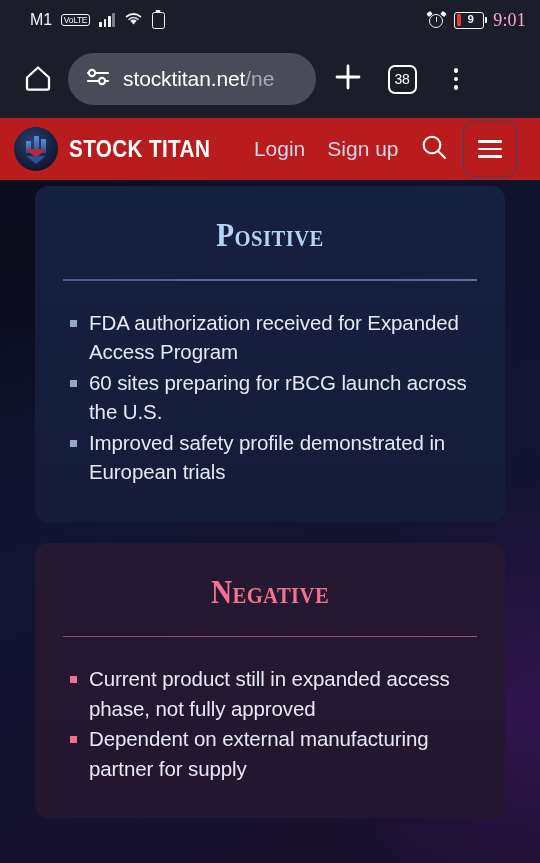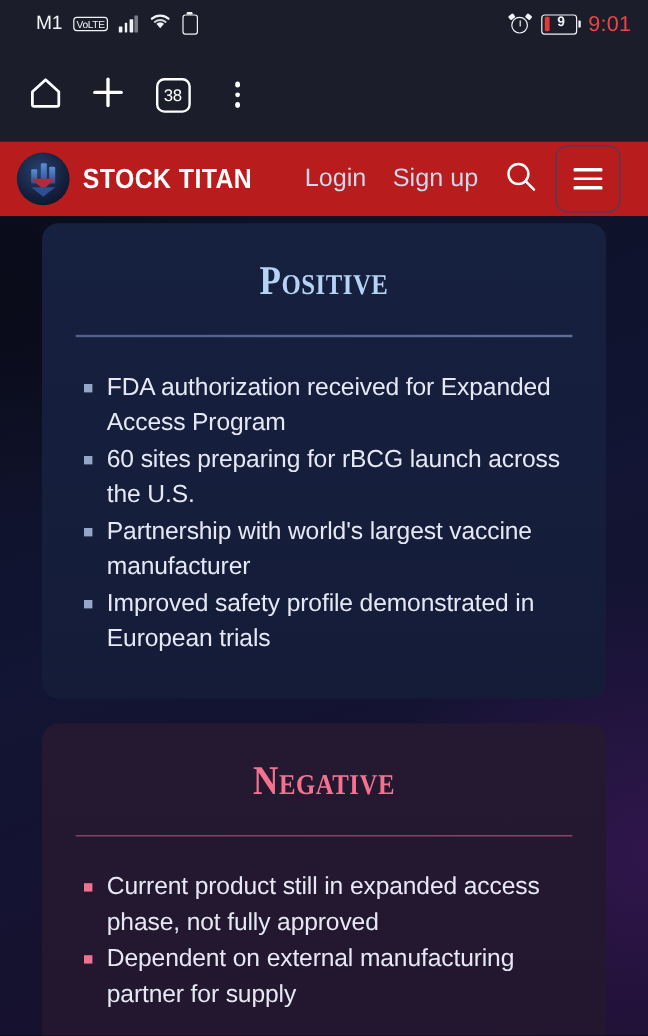--- a/index.html
+++ b/index.html
@@ -112,21 +112,21 @@
   .battery-low .pct {
     position: relative;
     width: 100%;
     text-align: center;
     font-size: 11.5px;
     font-weight: bold;
     color: #f2f3f6;
     padding-left: 3px;
     line-height: 1;
   }
-  .clock-text { font-size: 18px; color: #ef4444; letter-spacing: .2px; }
+  .clock-text { font-size: 18px; color: #f9a8d4; letter-spacing: .2px; font-family: Liberation Serif, serif; }
 
   
   .browser-bar {
     height: 78px;
     background: #1b1e2a;
     display: flex;
     align-items: center;
     padding: 0 16px 0 18px;
     gap: 10px;
   }
@@ -329,20 +329,31 @@
 
   <div class="browser-bar">
     <div class="home-btn">
       <span>
         <svg width="30" height="29" viewBox="0 0 30 29">
           <path d="M4 14.5 L15 4.5 L26 14.5 V25 a1.6 1.6 0 0 1-1.6 1.6 H5.6 A1.6 1.6 0 0 1 4 25 Z" fill="none" stroke="#ffffff" stroke-width="2.3" stroke-linejoin="round" stroke-linecap="round"></path>
         </svg>
       </span>
     </div>
 
+    <div class="omnibox">
+      <span class="tune-icon">
+        <svg width="25" height="22" viewBox="0 0 25 22">
+          <line x1="2" y1="7" x2="22" y2="7" stroke="#ffffff" stroke-width="2.1" stroke-linecap="round"></line>
+          <line x1="2" y1="15" x2="22" y2="15" stroke="#ffffff" stroke-width="2.1" stroke-linecap="round"></line>
+          <circle cx="6" cy="7" r="3.1" fill="#494c58" stroke="#ffffff" stroke-width="2.1"></circle>
+          <circle cx="16" cy="15" r="3.1" fill="#494c58" stroke="#ffffff" stroke-width="2.1"></circle>
+        </svg>
+      </span>
+      <span class="omni-url"><span>stocktitan.net</span><span class="path">/ne</span></span>
+    </div>
 
     <div class="toolbar-btn">
       <span>
         <svg width="32" height="32" viewBox="0 0 32 32">
           <line x1="16" y1="5" x2="16" y2="27" stroke="#ffffff" stroke-width="2.8" stroke-linecap="round"></line>
           <line x1="5" y1="16" x2="27" y2="16" stroke="#ffffff" stroke-width="2.8" stroke-linecap="round"></line>
         </svg>
       </span>
     </div>
 
@@ -397,21 +408,20 @@
   </div>
 
   <div class="page">
 
     <div class="card positive">
       <div class="card-title">Positive</div>
       <div class="divider"></div>
       <ul class="bullets">
         <li>FDA authorization received for Expanded Access Program</li>
         <li>60 sites preparing for rBCG launch across the U.S.</li>
-        <li>Partnership with world's largest vaccine manufacturer</li>
         <li>Improved safety profile demonstrated in European trials</li>
       </ul>
     </div>
 
     <div class="card negative">
       <div class="card-title">Negative</div>
       <div class="divider"></div>
       <ul class="bullets">
         <li>Current product still in expanded access phase, not fully approved</li>
         <li>Dependent on external manufacturing partner for supply</li>

